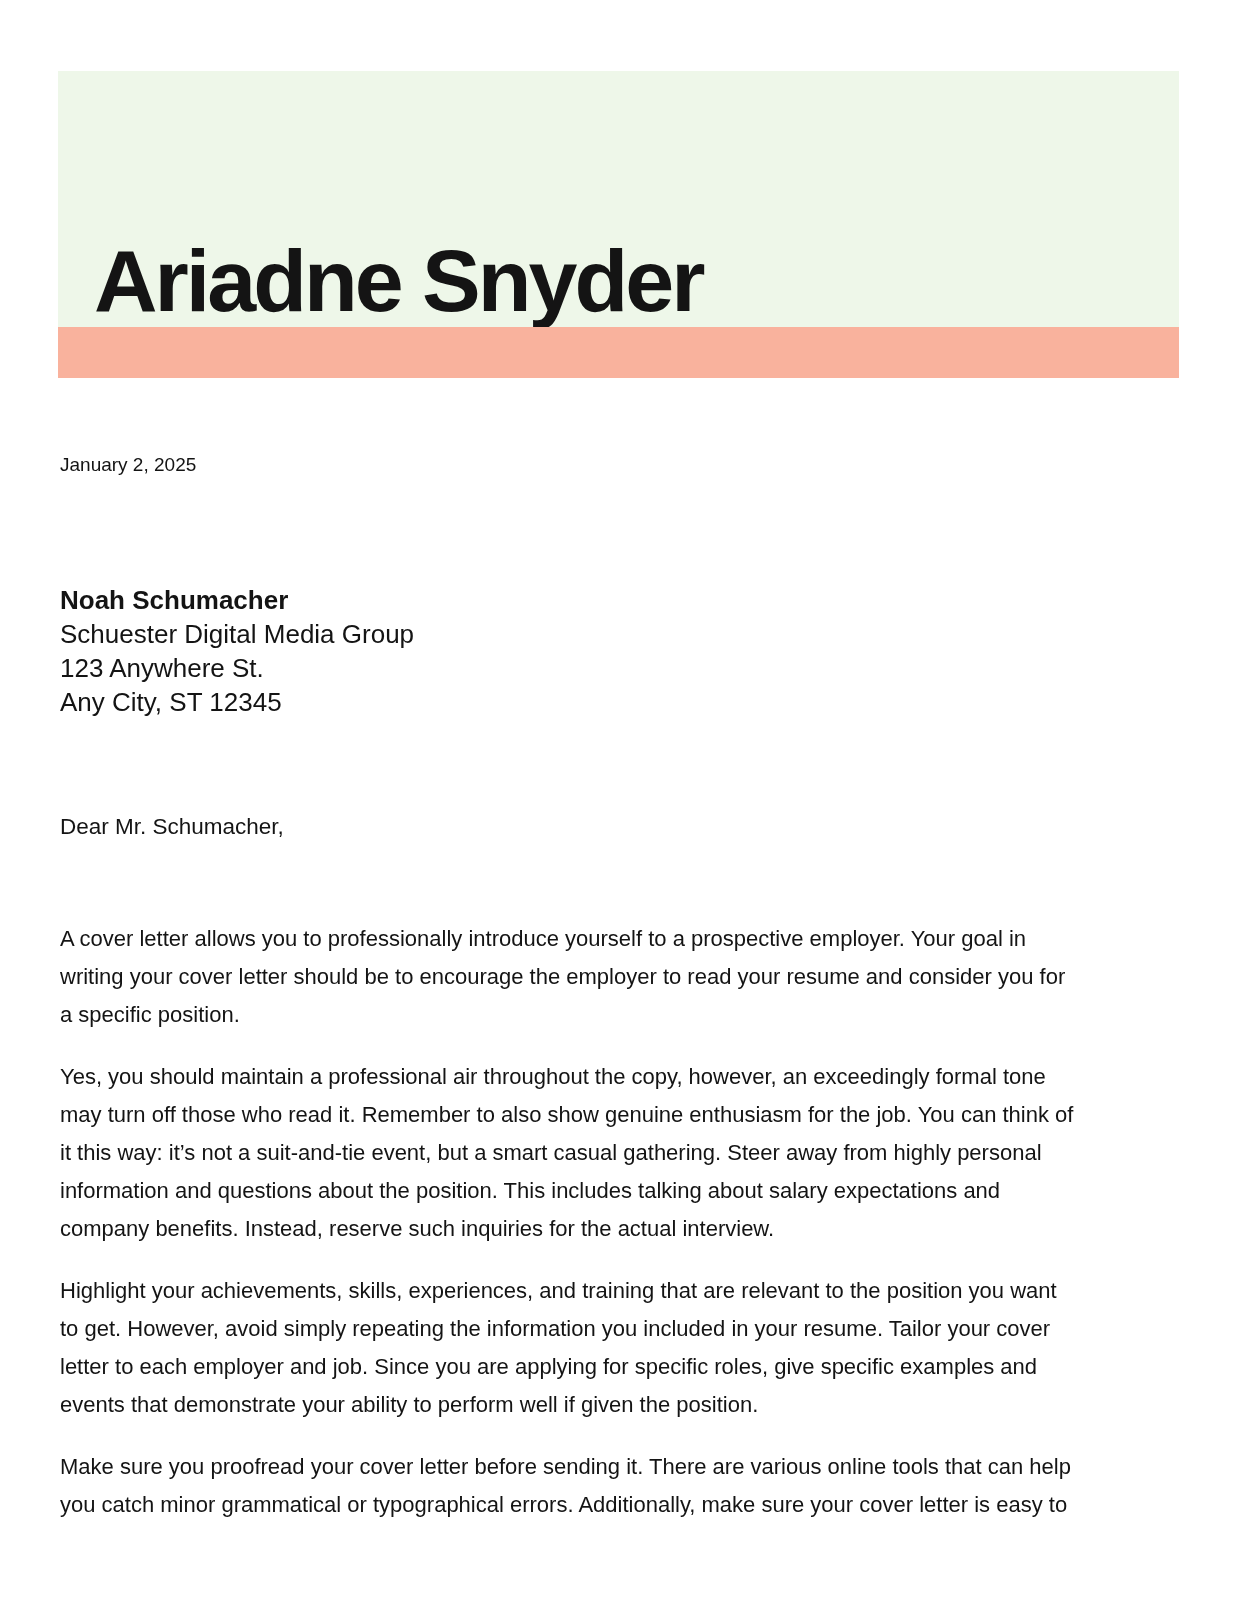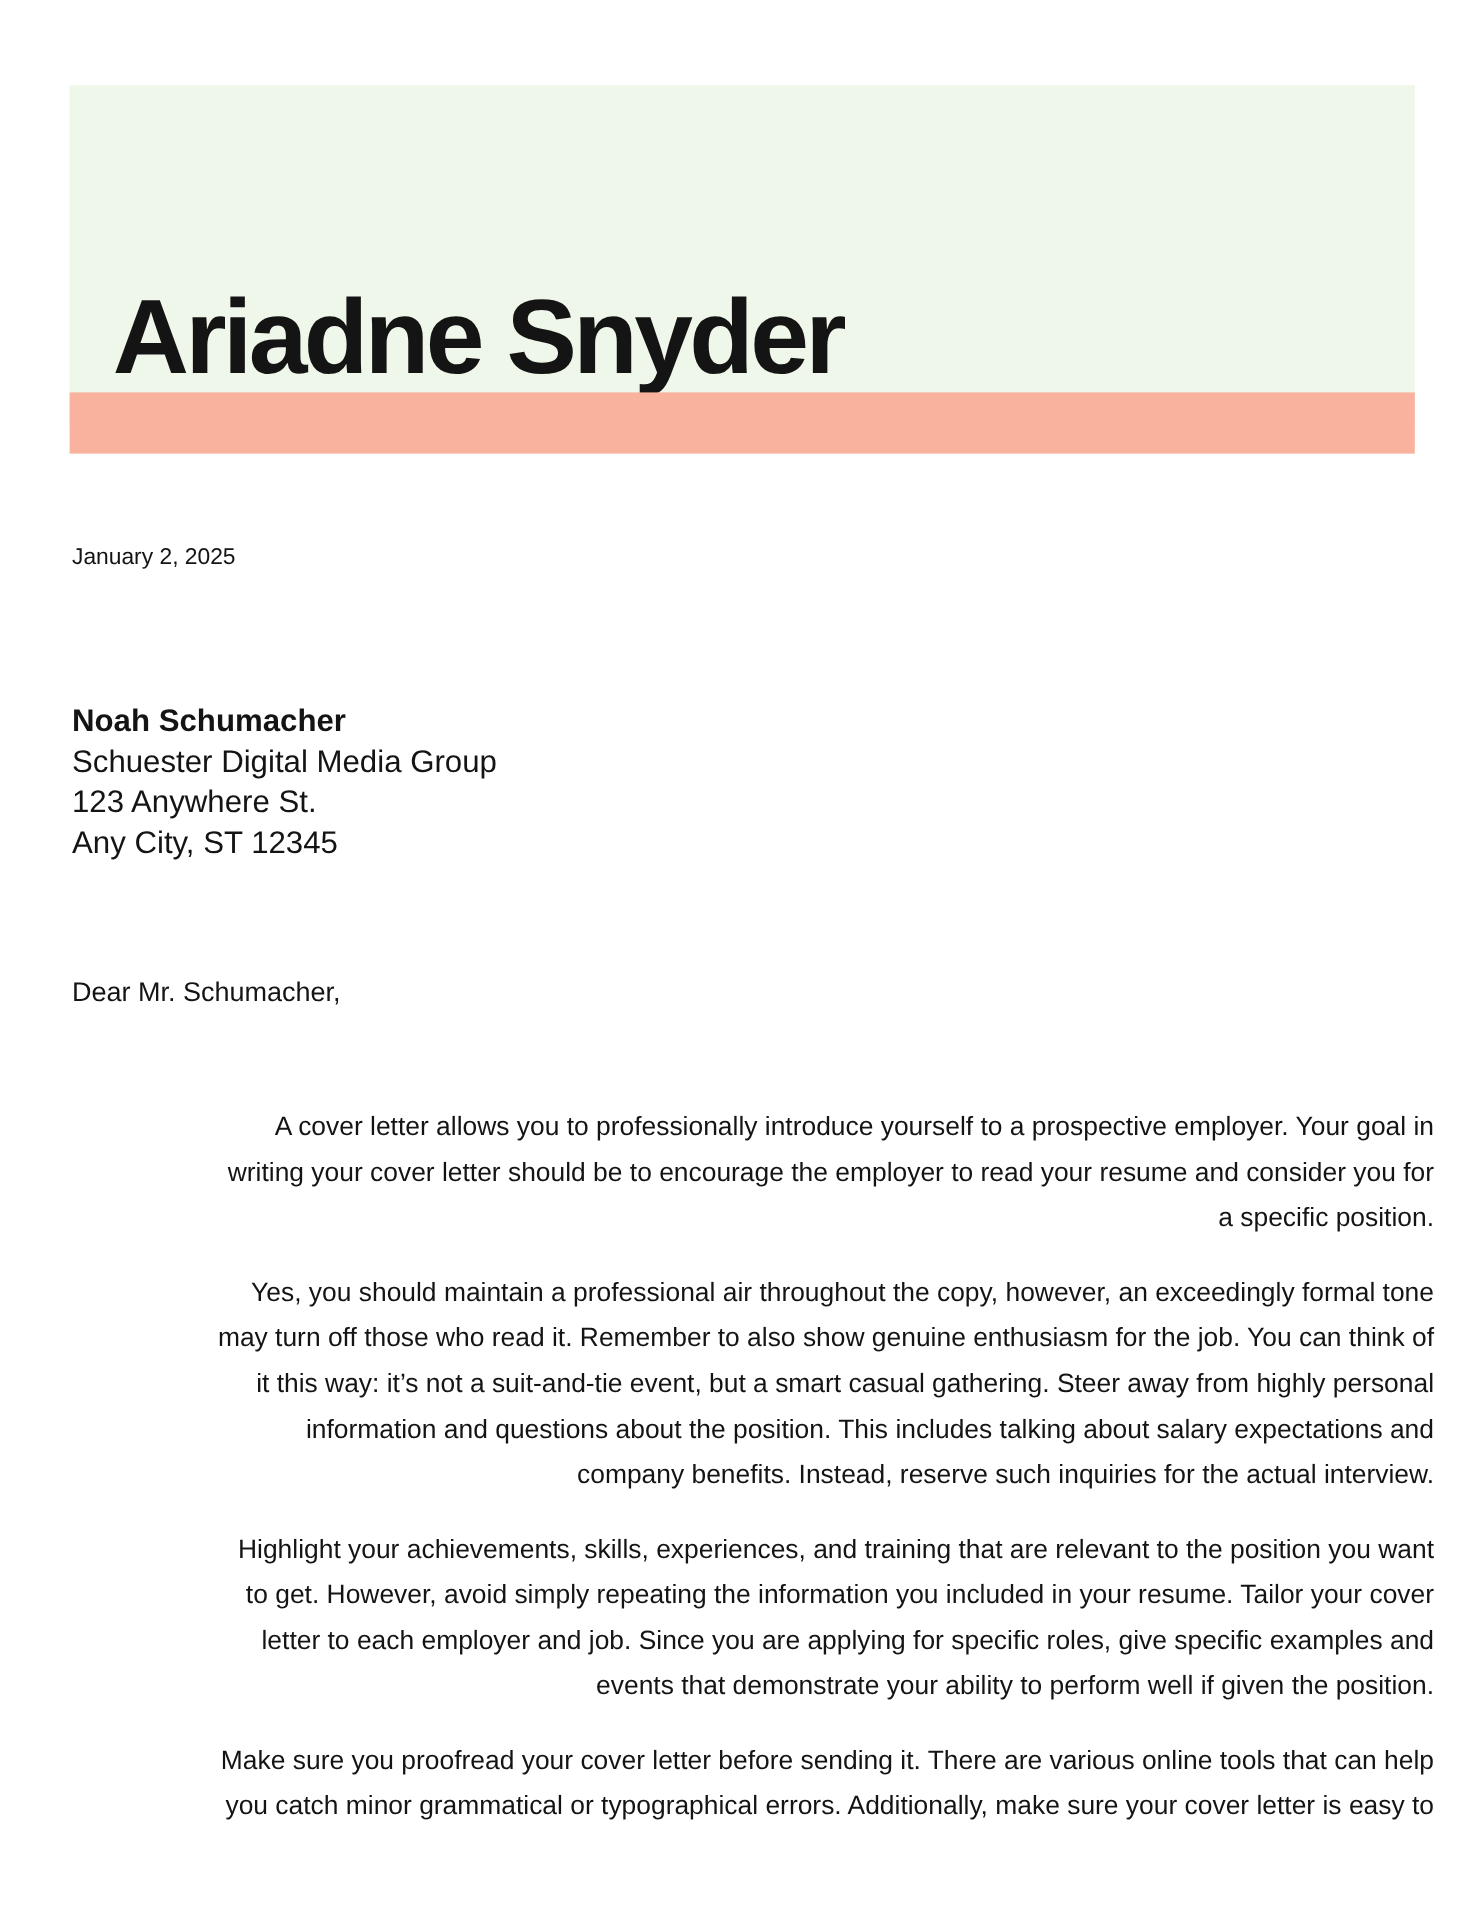--- a/index.html
+++ b/index.html
@@ -75,23 +75,22 @@
   }
   .letter-body {
     position: absolute;
     left: 60px;
     top: 920px;
     width: 1135px;
     font-size: 22px;
     line-height: 38px;
   }
   .letter-body p {
-    margin: 0 0 24px 17px;
+    margin: 0 0 24px 0;
     white-space: pre-line;
-    text-align: right;
   }
 </style>
 </head>
 <body>
 
 <div class="page" style="background-color: rgb(255, 255, 255); color: rgb(20, 20, 20);">
 
   <div class="header-block" style="background-color: rgb(238, 247, 233);">
     <div class="header-name">Ariadne Snyder</div>
   </div>

